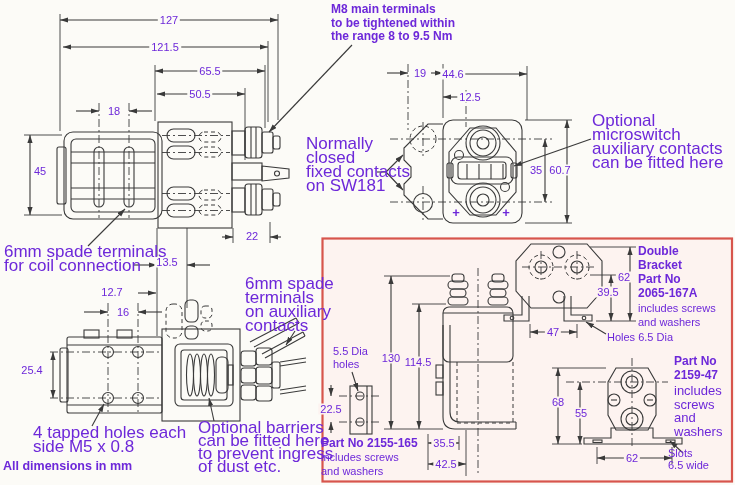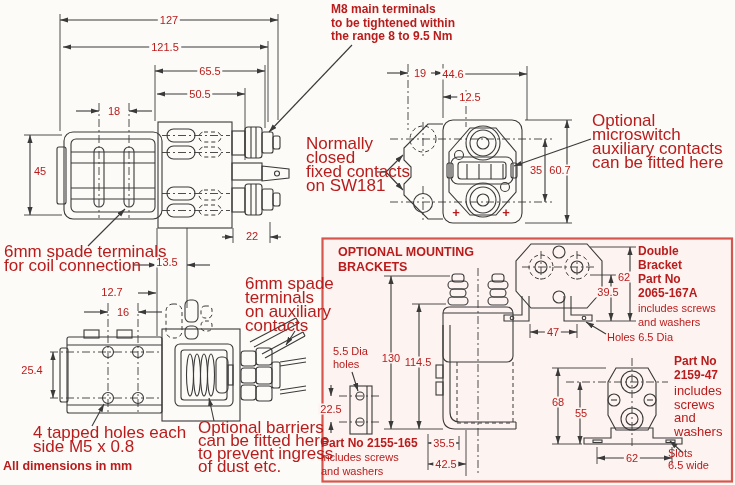--- a/index.html
+++ b/index.html
@@ -1,17 +1,17 @@
 <!DOCTYPE html>
 <html><head>
 <meta charset="utf-8">
 <style>
   html,body{margin:0;padding:0;background:#e8e8e8;}
   .stage{position:relative;width:735px;height:485px;background:#fcfbf7;overflow:hidden;
-         font-family:"Liberation Sans",sans-serif;color:#b91c1c;}
+         font-family:"Liberation Sans",sans-serif;color:#6d28d9;}
   .stage svg{position:absolute;left:0;top:0;}
   .lbl{position:absolute;font-size:17px;line-height:14px;white-space:pre-line;z-index:3;}
   .dim{position:absolute;font-size:11px;line-height:11px;white-space:nowrap;
        transform:translate(-50%,-50%);z-index:3;}
   .b{font-weight:bold;}
   .bg1{background:#fcfbf7;padding:0 2px;}
   .bg2{background:#fdf3f0;padding:0 2px;}
   .ln{stroke:#3a3a3a;fill:none;stroke-width:1.1;}
   .thin{stroke-width:0.9;}
   .dd{stroke-dasharray:8 3 2 3;stroke-width:0.9;}
@@ -357,22 +357,20 @@
 on auxiliary
 contacts</div>
   <div class="lbl" style="left:33px;top:426px">4 tapped holes each
 side M5 x 0.8</div>
   <div class="lbl" style="left:198px;top:421px;line-height:13px">Optional barriers
 can be fitted here
 to prevent ingress
 of dust etc.</div>
   <div class="lbl b" style="left:3px;top:459px;font-size:12.5px">All dimensions in mm</div>
 
-  <div class="lbl b" style="left:338px;top:245px;font-size:12.5px;line-height:15px">OPTIONAL MOUNTING
-BRACKETS</div>
 
   <div class="lbl b" style="left:638px;top:244px;font-size:12px;line-height:14px">Double
 Bracket
 Part No
 2065-167A</div>
   <div class="lbl" style="left:638px;top:301px;font-size:11px;line-height:14px">includes screws
 and washers</div>
   <div class="lbl" style="left:607px;top:330px;font-size:11px">Holes 6.5 Dia</div>
   <span class="dim bg2" style="left:624px;top:277px">62</span>
   <span class="dim bg2" style="left:608px;top:292px">39.5</span>

